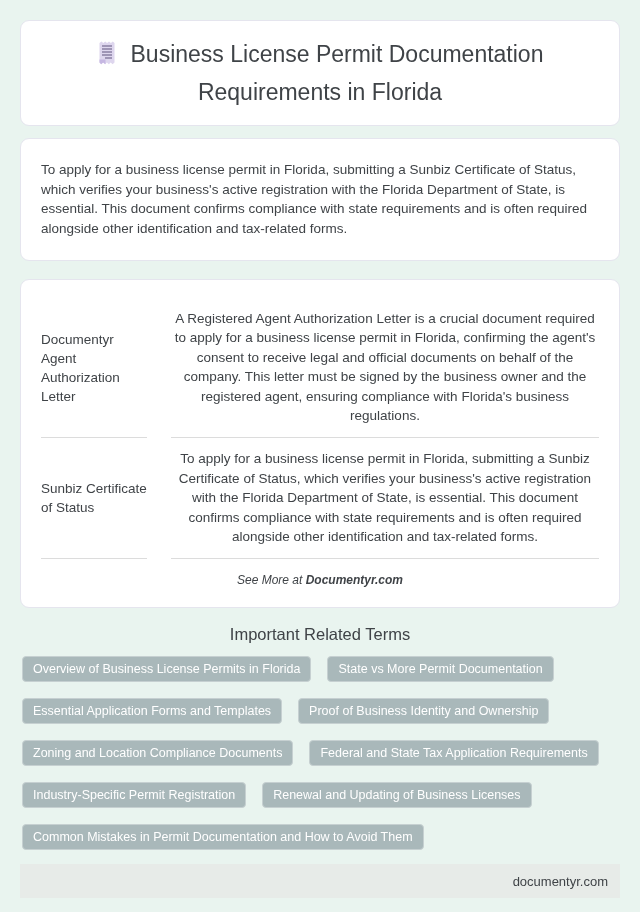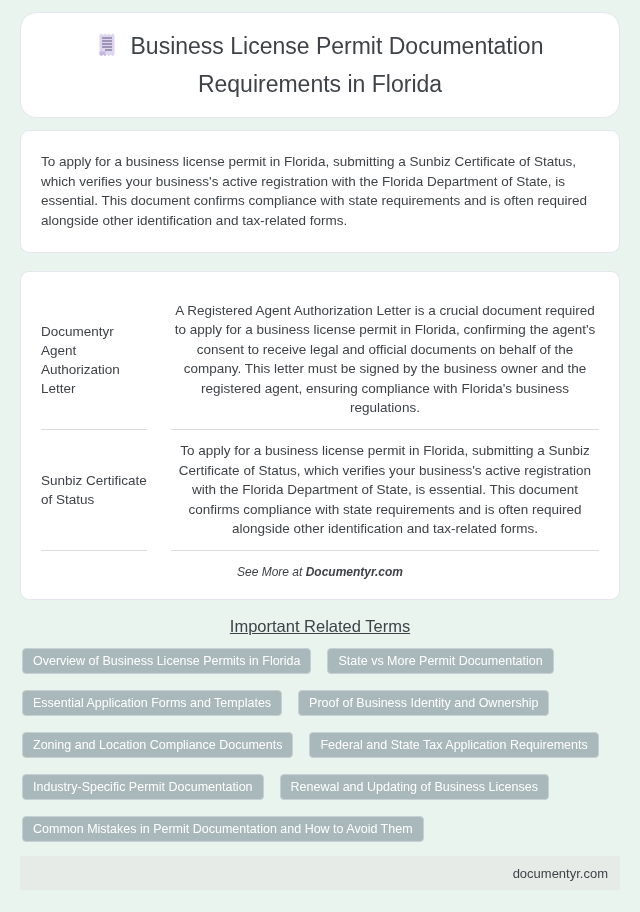--- a/index.html
+++ b/index.html
@@ -21,21 +21,21 @@
     font-family:"Liberation Sans", sans-serif;
     color:var(--text);
   }
   .card{
     background:var(--card-bg);
     border:1px solid var(--card-border);
     border-radius:9px;
     margin:0 20px;
   }
   
-  .header-card{margin-top:12px;padding:17px 28px 16px;text-align:center;border-radius:16px;}
+  .header-card{margin-top:20px;padding:17px 28px 16px;text-align:center;}
   .page-title{
     margin:0;font-size:23px;font-weight:400;line-height:33px;color:var(--text);
   }
   .receipt-icon{display:inline-block;vertical-align:-5px;margin-right:14px;}
   
   .intro-card{margin-top:12px;padding:21px 20px 22px;}
   .intro-card p{margin:0;font-size:13.5px;line-height:19.5px;}
   
   .table-card{margin-top:18px;padding:18px 20px 14px;}
   .doc-row{display:flex;gap:24px;}
@@ -49,21 +49,21 @@
     font-size:13.5px;line-height:19.4px;text-align:center;
   }
   .see-more{
     margin:14px 0 6px;text-align:center;font-style:italic;
     font-size:12px;
   }
   .see-more strong{font-weight:700;}
   
   .related-heading{
     margin:17px 0 0;text-align:center;
-    font-size:16.5px;font-weight:400;color:var(--text);text-decoration:underline;
+    font-size:16.5px;font-weight:400;color:var(--text);
   }
   .tags{
     margin:12px 22px 0;
     display:flex;flex-wrap:wrap;gap:16px;
   }
   .tag{
     display:inline-block;background:var(--tag-bg);color:var(--tag-text);
     border:1px solid var(--tag-border);
     font-size:12.5px;line-height:14px;padding:5px 10px;
     border-radius:4px;text-decoration:none;cursor:pointer;
@@ -111,21 +111,21 @@
 
   <h2 class="related-heading">Important Related Terms</h2>
 
   <div class="tags">
     <a class="tag">Overview of Business License Permits in Florida</a>
     <a class="tag">State vs More Permit Documentation</a>
     <a class="tag">Essential Application Forms and Templates</a>
     <a class="tag">Proof of Business Identity and Ownership</a>
     <a class="tag">Zoning and Location Compliance Documents</a>
     <a class="tag">Federal and State Tax Application Requirements</a>
-    <a class="tag">Industry-Specific Permit Documentation</a>
+    <a class="tag">Industry-Specific Permit Registration</a>
     <a class="tag">Renewal and Updating of Business Licenses</a>
     <a class="tag">Common Mistakes in Permit Documentation and How to Avoid Them</a>
   </div>
 
   <footer class="footer-bar">
     <span>documentyr.com</span>
   </footer>
 
 </div>
 

